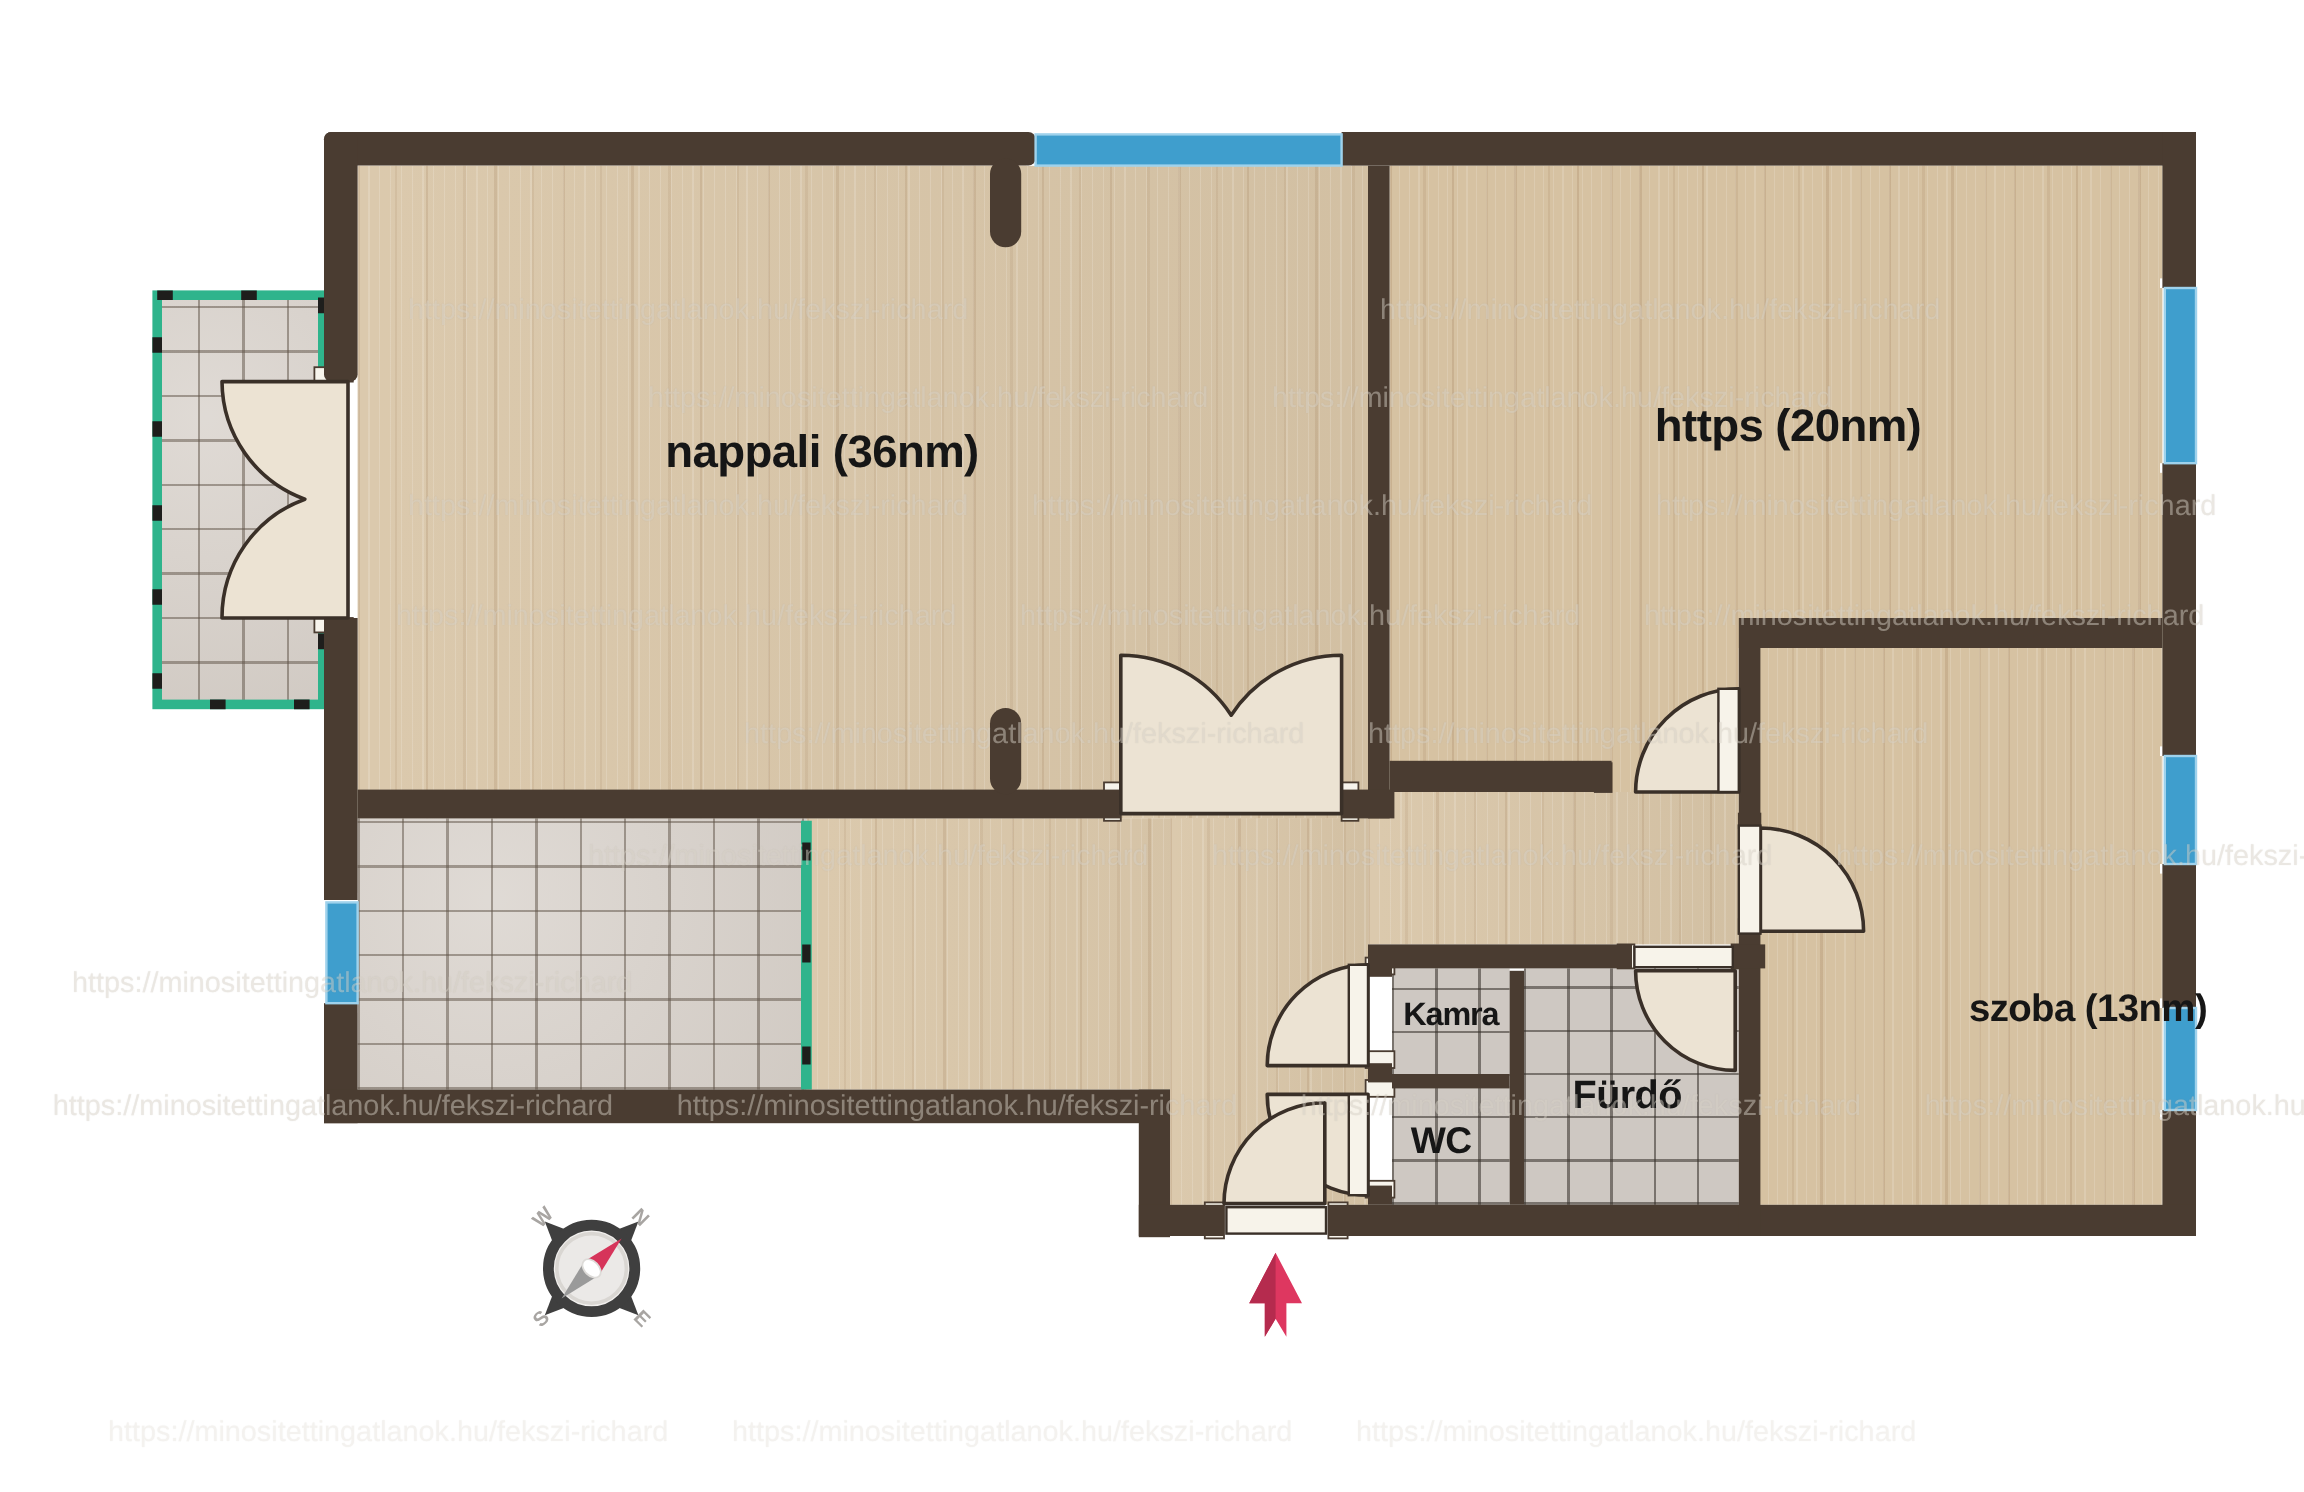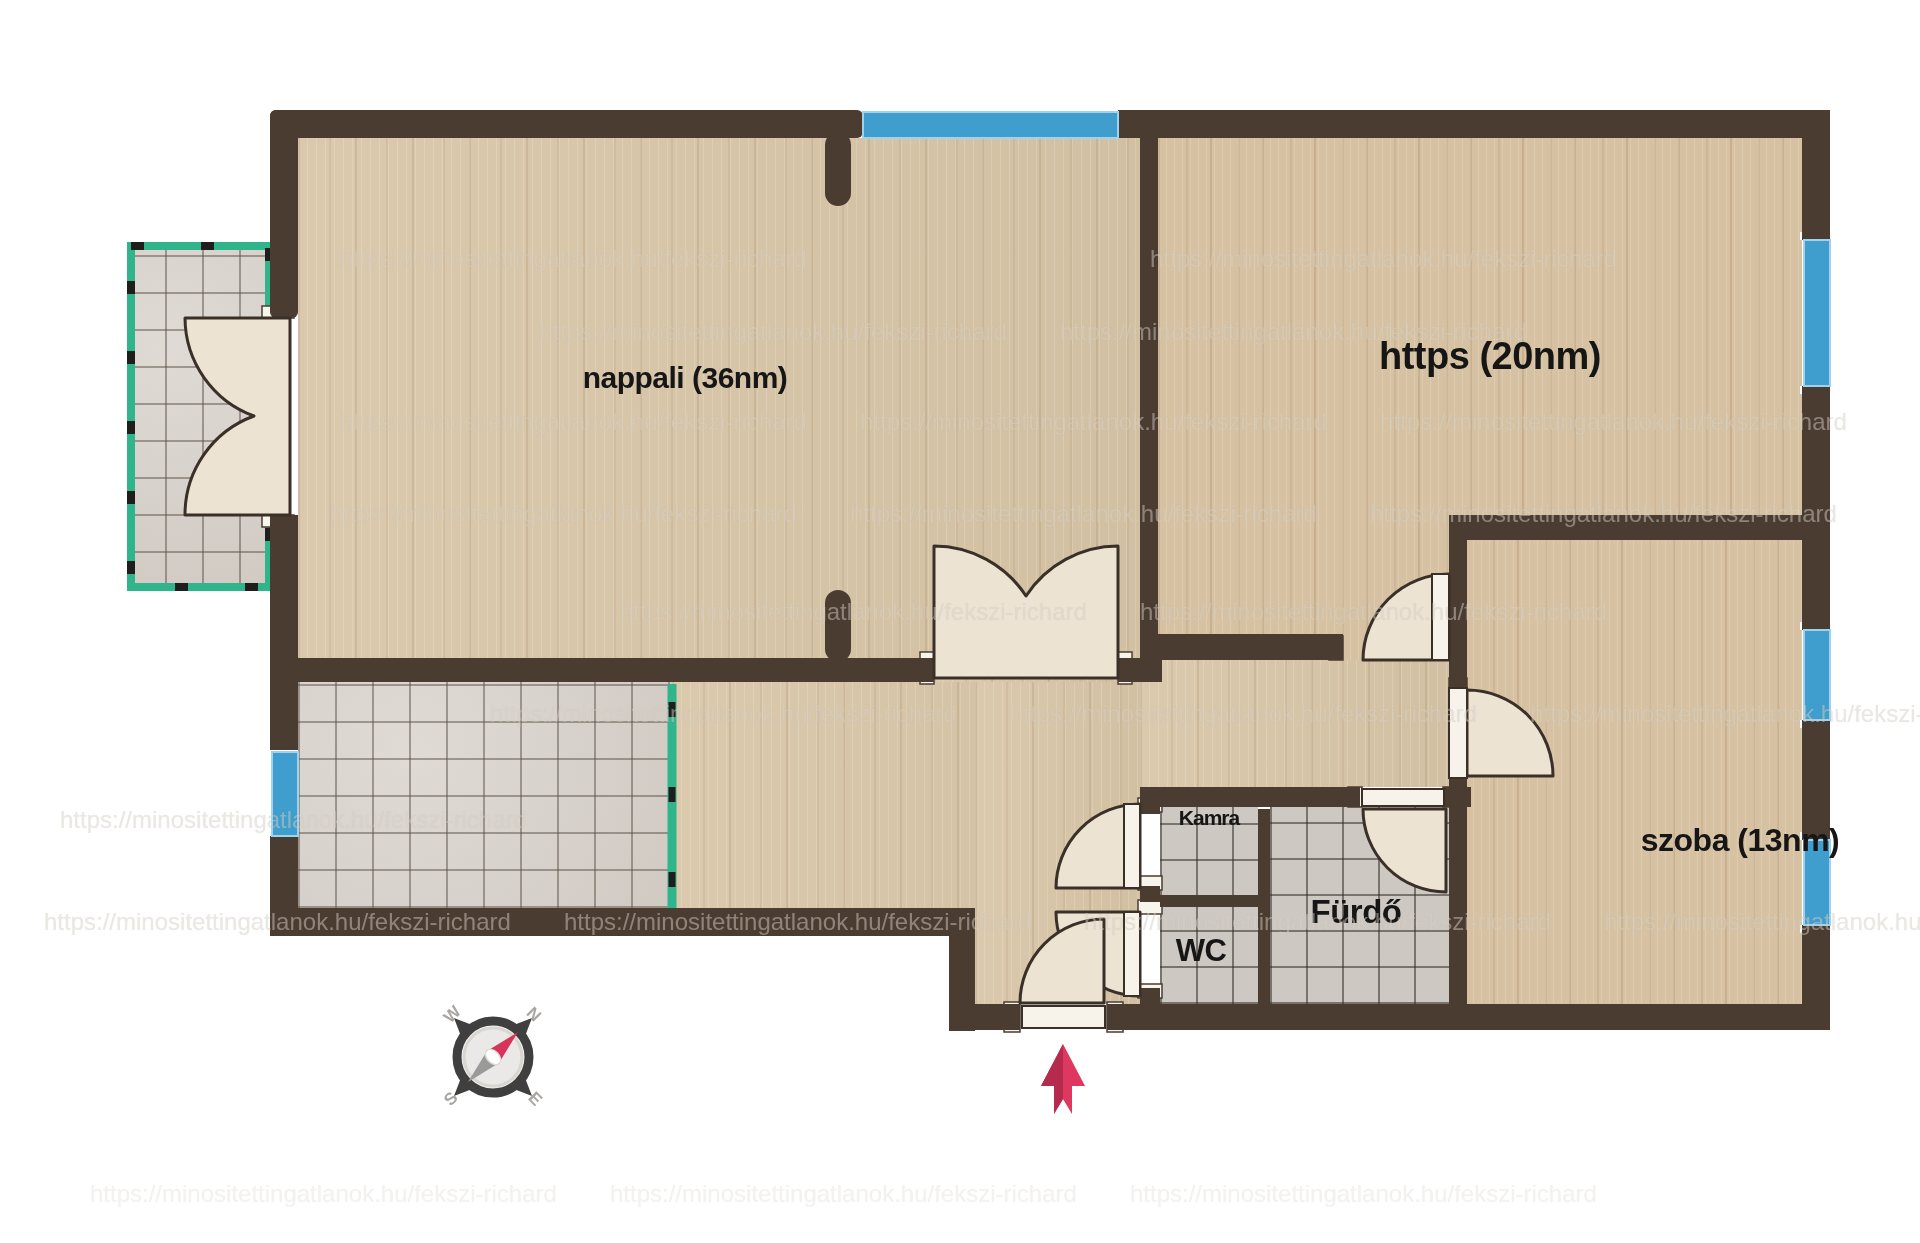--- a/index.html
+++ b/index.html
@@ -192,24 +192,24 @@
       <polygon points="518,1032 487,1051 499,1063" fill="#d6345a"></polygon>
       <polygon points="468,1082 487,1051 499,1063" fill="#9a9a9a"></polygon>
       <ellipse cx="493" cy="1057" rx="9" ry="6" fill="#ffffff" stroke="#dddbd8" stroke-width="1.5" transform="rotate(45 493 1057)"></ellipse>
       <text x="534" y="1020" transform="rotate(45 534 1014)" fill="#a8a5a2" font-size="17" font-weight="bold" text-anchor="middle">N</text>
       <text x="452" y="1020" transform="rotate(-45 452 1014)" fill="#a8a5a2" font-size="17" font-weight="bold" text-anchor="middle">W</text>
       <text x="452" y="1104" transform="rotate(-45 452 1100)" fill="#a8a5a2" font-size="17" font-weight="bold" text-anchor="middle">S</text>
       <text x="534" y="1104" transform="rotate(45 534 1100)" fill="#a8a5a2" font-size="17" font-weight="bold" text-anchor="middle">E</text>
     </g>
   </svg>
 
-  <div class="room-label" style="left:685px;top:378px;font-size:30px;">nappali (36nm)</div>
+  <div class="room-label" style="left:685px;top:378px;font-size:38px;">nappali (36nm)</div>
   <div class="room-label" style="left:1490px;top:356px;font-size:38px;">https (20nm)</div>
   <div class="room-label" style="left:1740px;top:840px;font-size:32px;">szoba (13nm)</div>
-  <div class="room-label" style="left:1209px;top:818px;font-size:21px;letter-spacing:-1px;">Kamra</div>
+  <div class="room-label" style="left:1209px;top:846px;font-size:27px;letter-spacing:-1px;">Kamra</div>
   <div class="room-label" style="left:1201px;top:951px;font-size:31px;">WC</div>
   <div class="room-label" style="left:1356px;top:912px;font-size:33px;">Fürdő</div>
 
   <span class="wm" style="left:340px;top:245px;">https://minositettingatlanok.hu/fekszi-richard</span>
   <span class="wm" style="left:1150px;top:245px;">https://minositettingatlanok.hu/fekszi-richard</span>
   <span class="wm" style="left:540px;top:318px;">https://minositettingatlanok.hu/fekszi-richard</span>
   <span class="wm" style="left:1060px;top:318px;">https://minositettingatlanok.hu/fekszi-richard</span>
   <span class="wm" style="left:340px;top:408px;">https://minositettingatlanok.hu/fekszi-richard</span>
   <span class="wm" style="left:860px;top:408px;">https://minositettingatlanok.hu/fekszi-richard</span>
   <span class="wm" style="left:1380px;top:408px;">https://minositettingatlanok.hu/fekszi-richard</span>

